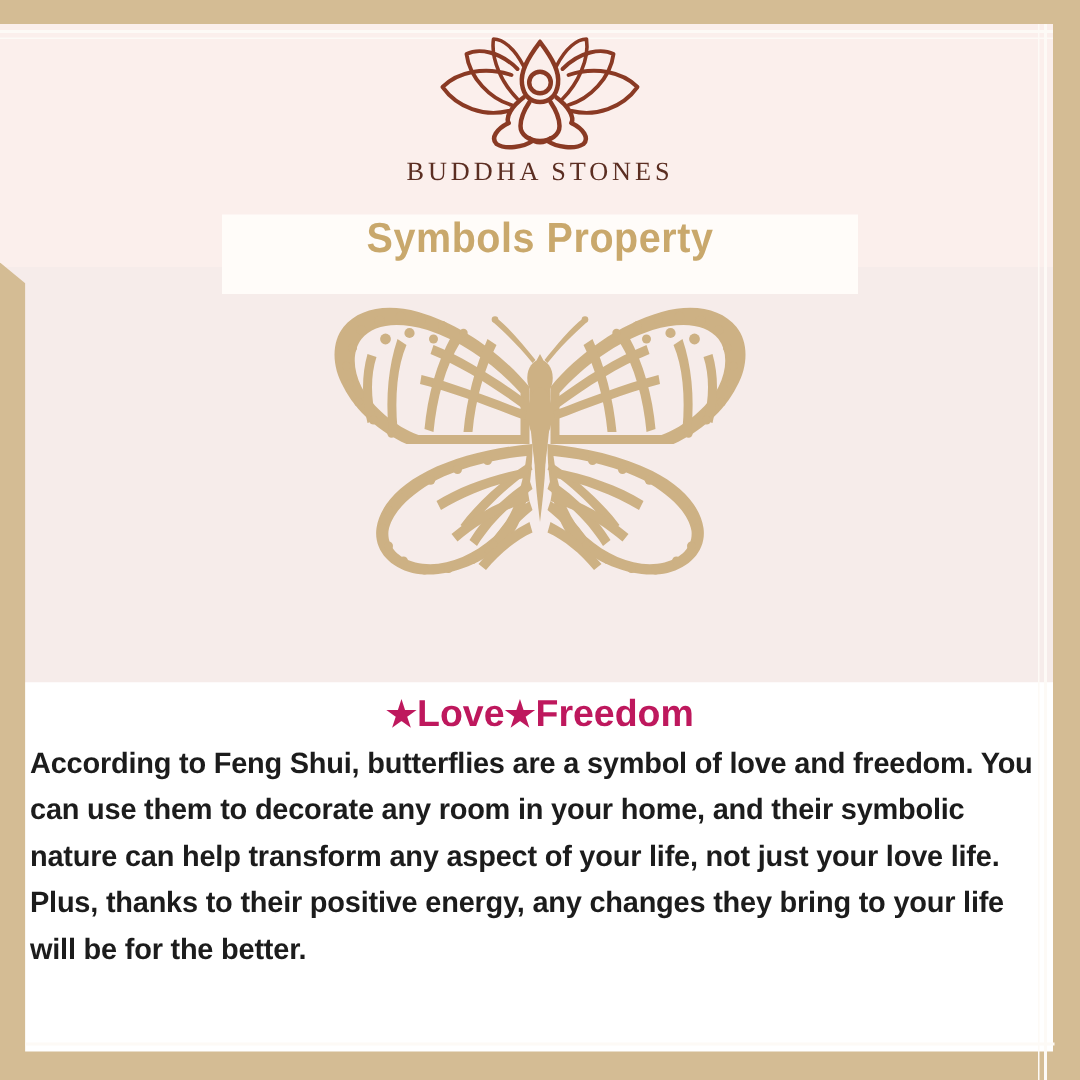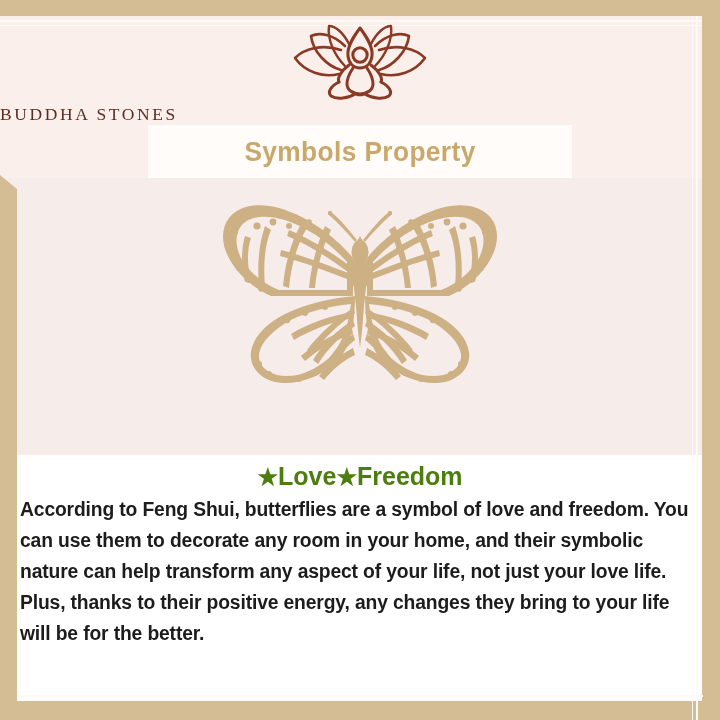--- a/index.html
+++ b/index.html
@@ -68,44 +68,43 @@
     left: 0; top: 455px;
     width: 720px; height: 265px;
     background: #ffffff;
   }
 
   
   #logo-block {
     position: absolute;
     left: 0; top: 24px;
     width: 720px;
-    text-align: left;
+    text-align: center;
   }
   #logo-mark {
     display: block;
     margin: 0 auto;
   }
   #brand-name {
     display: block;
     margin-top: 2px;
     font-family: "Liberation Serif", serif;
     font-size: 17.5px;
     font-weight: 400;
     letter-spacing: 2.6px;
     color: #5b2e22;
   }
 
   
   #title-band {
     position: absolute;
-    left: 148px; top: 125px;
+    left: 148px; top: 143px;
     width: 424px; height: 53px;
     background: #fffcf9;
     display: flex;
-    align-items: center;
     justify-content: center;
   }
   #title-text {
     font-family: "Liberation Sans Narrow", "Liberation Sans", sans-serif;
     font-size: 28px;
     font-weight: bold;
     color: #c9a86c;
     letter-spacing: 0.4px;
     transform: scaleX(0.94);
   }
@@ -142,21 +141,21 @@
 
   
   #subheading {
     position: absolute;
     left: 0; top: 462px;
     width: 720px;
     text-align: center;
     font-family: "Liberation Sans Narrow", "Liberation Sans", sans-serif;
     font-size: 25px;
     font-weight: bold;
-    color: #4d7c0f;
+    color: #be185d;
     letter-spacing: 0px;
     white-space: nowrap;
   }
   #subheading .star { font-size: 23px; }
 
   
   #body-text {
     position: absolute;
     left: 20px; top: 494px;
     width: 682px;

